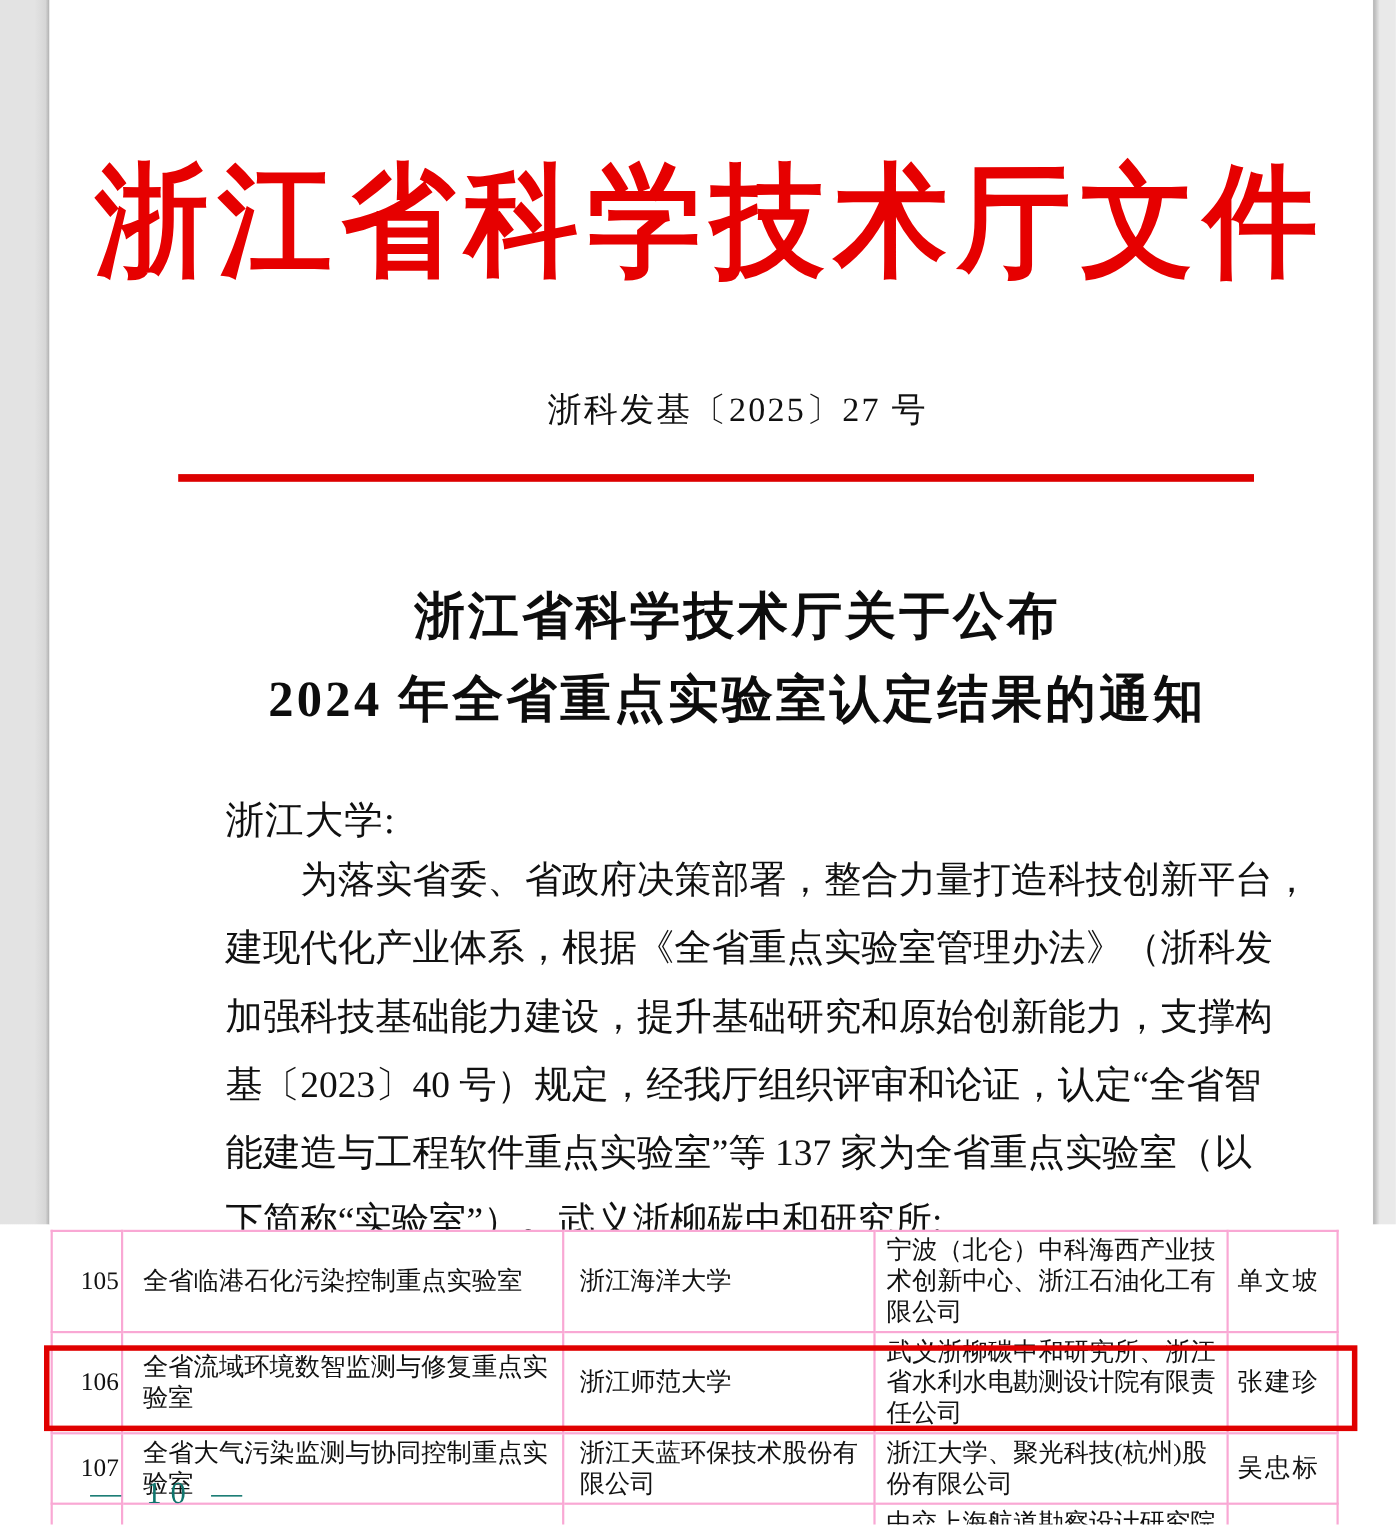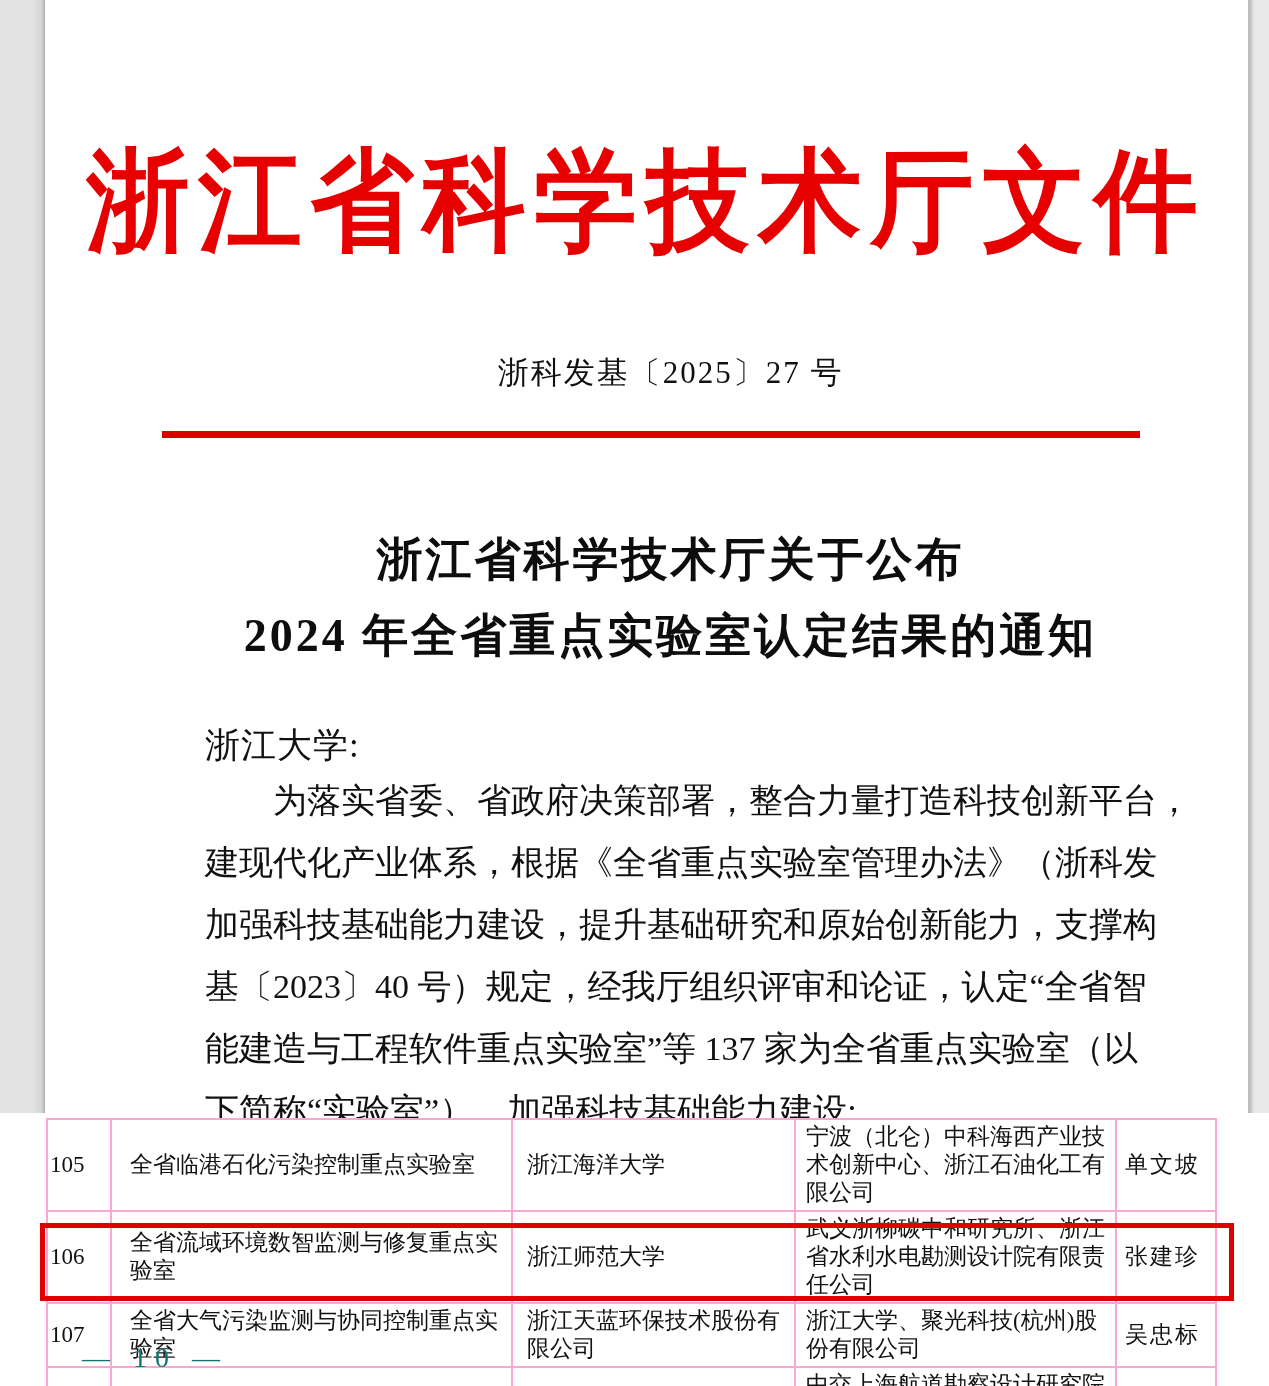--- a/index.html
+++ b/index.html
@@ -79,21 +79,21 @@
     font-size:23px;color:#111;
     background:#fff;
   }
   .results-table td{
     border:2px solid #f9a8d4;
     vertical-align:middle;
     line-height:28px;
     padding:3px 8px;
     overflow:hidden;
   }
-  .results-table td.c-num{text-align:left;padding:3px 2px;}
+  .results-table td.c-num{text-align:right;padding:3px 2px;}
   .results-table td.c-lab{padding-left:18px;}
   .results-table td.c-inst{padding-left:14px;border-radius:28px;}
   .results-table td.c-part{padding-left:10px;padding-right:6px;}
   .results-table td.c-dir{text-align:left;letter-spacing:2px;}
   .row-a{height:58px;}
   .row-b{height:58px;}
   .row-c{height:62px;}
   .row-d{height:58px;}
   
   .highlight-box{
@@ -128,21 +128,21 @@
 </div>
 
 <div class="salutation">浙江大学:</div>
 
 <div class="body-paragraph">
   <div class="bline first">为落实省委、省政府决策部署，整合力量打造科技创新平台，</div>
   <div class="bline">建现代化产业体系，根据《全省重点实验室管理办法》（浙科发</div>
   <div class="bline">加强科技基础能力建设，提升基础研究和原始创新能力，支撑构</div>
   <div class="bline">基〔2023〕40 号）规定，经我厅组织评审和论证，认定“全省智</div>
   <div class="bline">能建造与工程软件重点实验室”等 137 家为全省重点实验室（以</div>
-  <div class="bline last">下简称“实验室”）。加强科技基础能力建设:</div>
+  <div class="bline last">下简称“实验室”）。武义浙柳碳中和研究所:</div>
 </div>
 
 <table class="results-table">
   <colgroup>
     <col style="width:64px">
       <col style="width:401px">
       <col style="width:283px">
       <col style="width:321px">
       <col style="width:100px">
   </colgroup>

